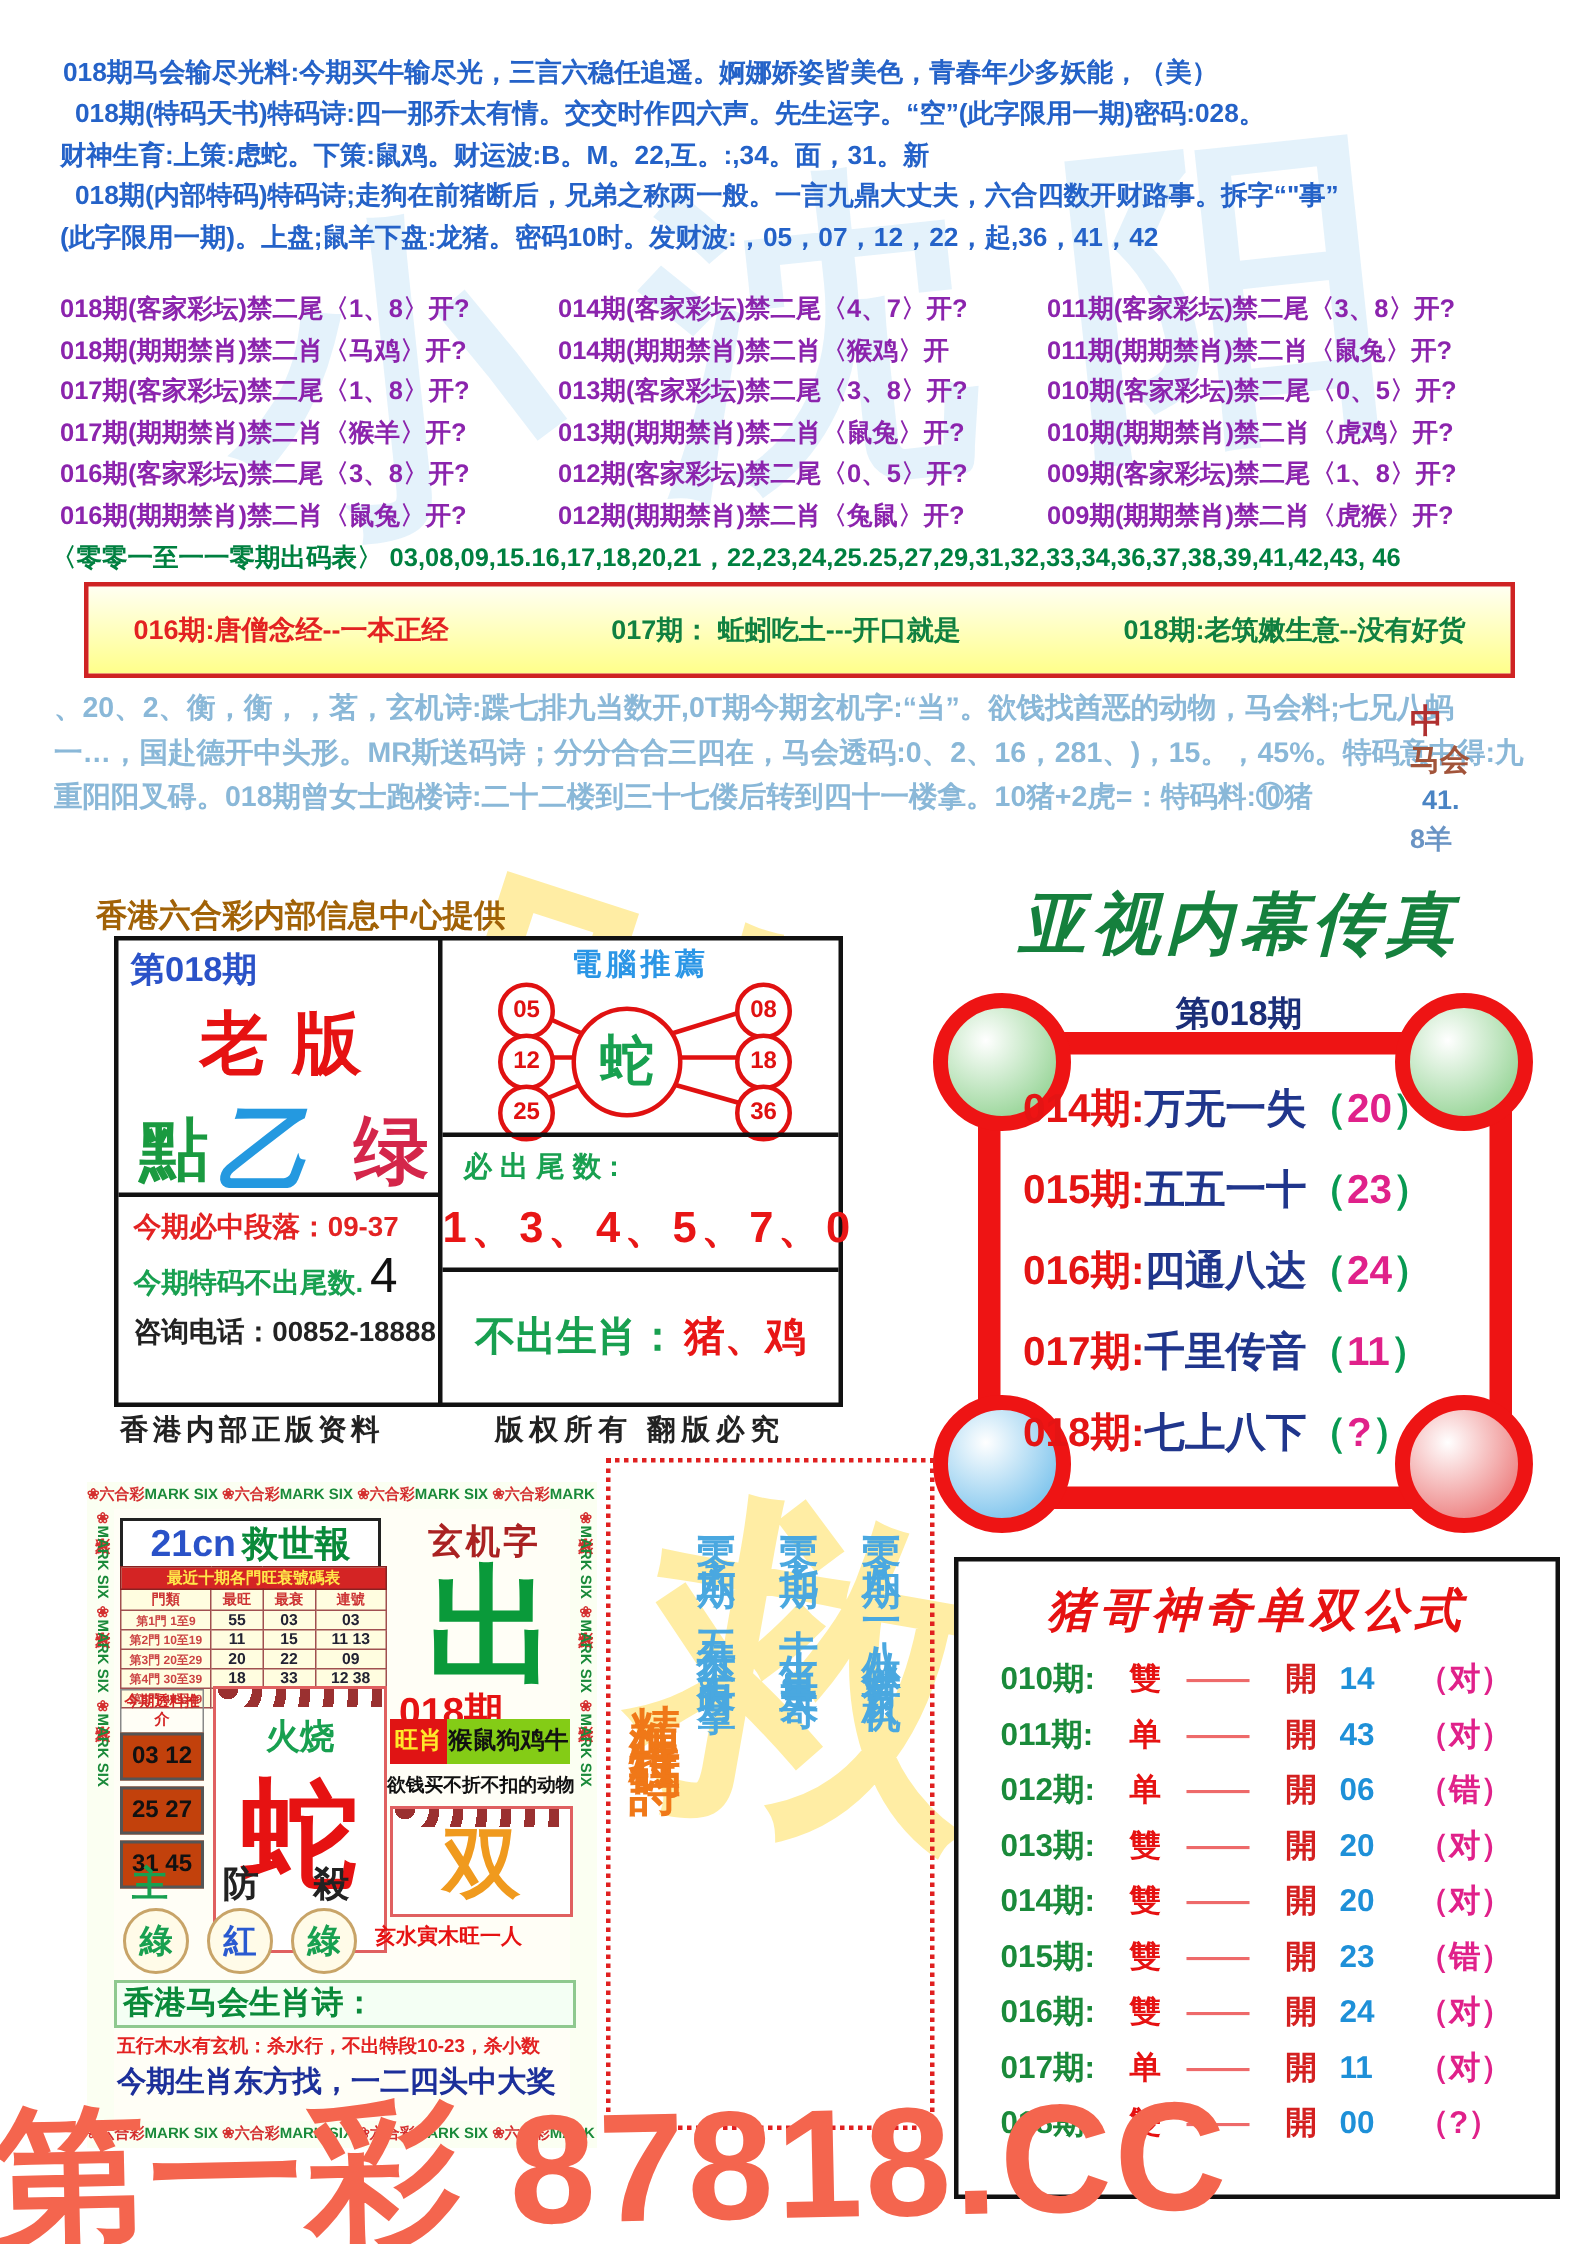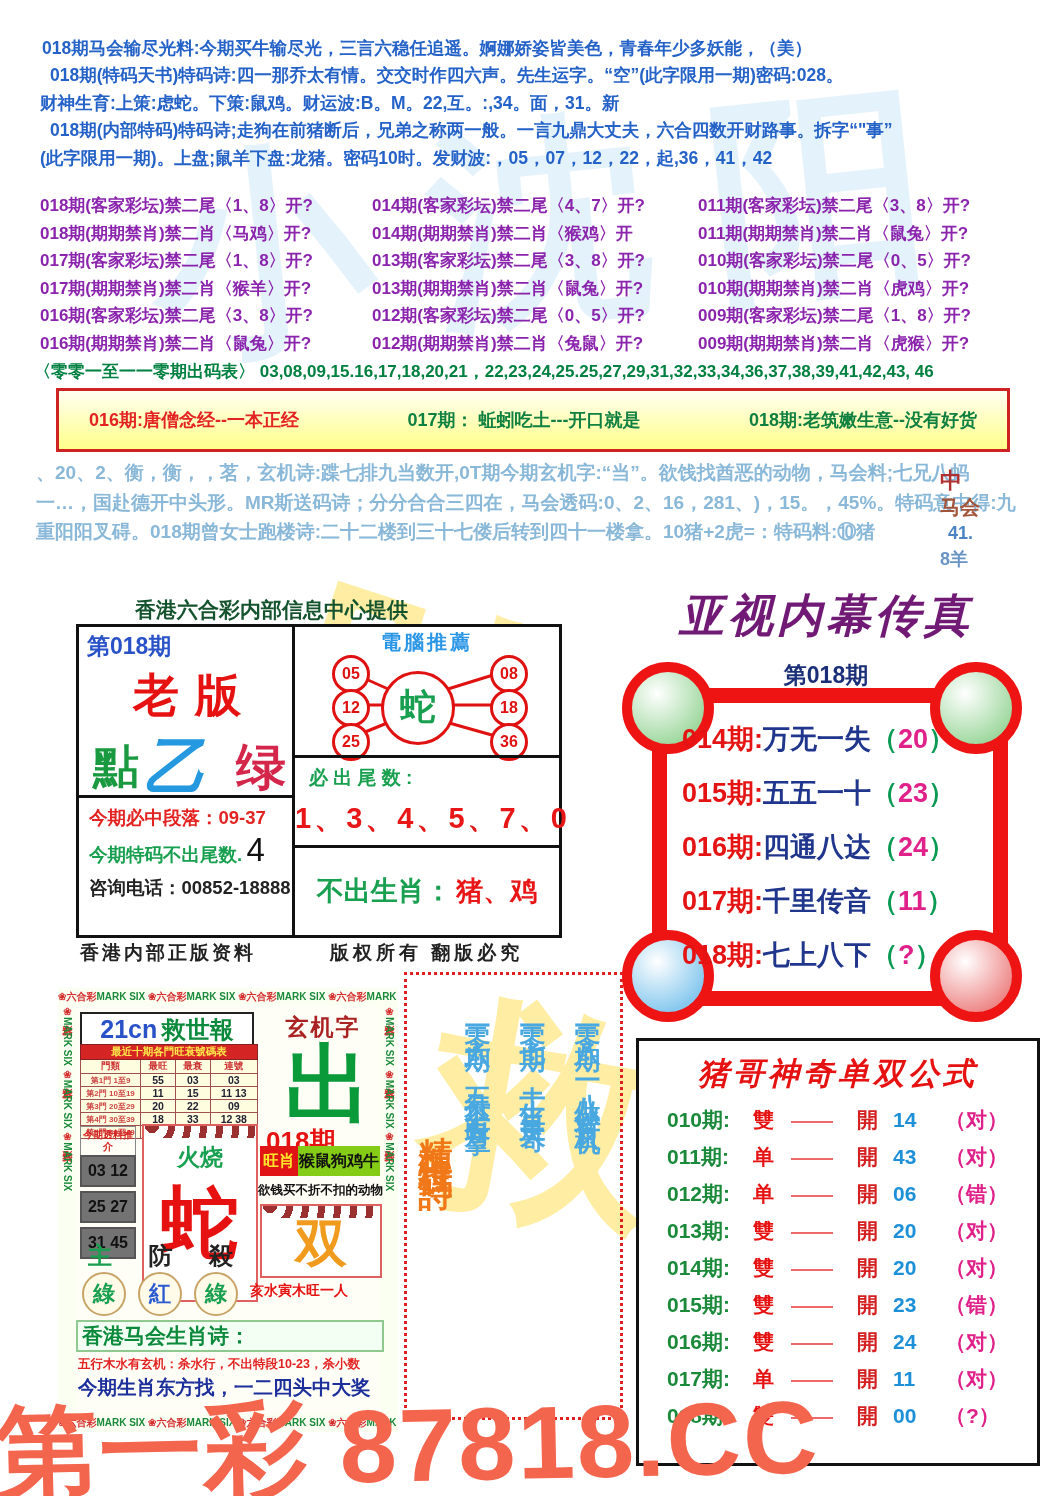--- a/index.html
+++ b/index.html
@@ -38,21 +38,21 @@
   .strip{position:absolute;overflow:hidden;font-size:10px;font-weight:bold;white-space:nowrap;line-height:18px;}
   .strip .cn{color:#d43030;} .strip .en{color:#1a8a3a;}
   .vstrip{writing-mode:vertical-rl;}
   
   .rtbl{position:absolute;border-collapse:collapse;background:#fffde0;}
   .rtbl td{border:1px solid #a05050;text-align:center;padding:0;}
   .rtbl .hd td{color:#cc3333;font-size:9.5px;font-weight:bold;height:12px;}
   .rtbl .dr td{color:#222233;font-size:10.5px;font-weight:bold;height:11px;}
   .rtbl .dr td.lb{color:#cc4444;font-size:8px;}
   .tipcell{border:2px solid #555;text-align:center;font-size:16px;font-weight:bold;color:#111;
-           height:28px;line-height:28px;background:#737373;}
+           height:28px;line-height:28px;background:#c2410c;}
   .curtain{position:absolute;left:0;right:0;top:0;height:12px;
            background:repeating-radial-gradient(circle at 8px 0px,#9a3030 0 7px,rgba(0,0,0,0) 7px 16px);}
   .mcirc{position:absolute;width:40px;height:40px;border:2.5px solid #c8a468;border-radius:50%;
          background:#fffbe8;text-align:center;line-height:40px;font-size:22px;font-weight:bold;}
   .dotted{position:absolute;border:3px dotted #e02020;}
   .vpoem{writing-mode:vertical-rl;color:#4aa8e0;font-size:26px;letter-spacing:7px;font-weight:bold;}
   .footer-wm{position:absolute;color:#f4654e;font-size:103px;font-weight:bold;white-space:nowrap;
              letter-spacing:2px;z-index:60;transform:rotate(-1.2deg);}
 </style>
 </head>
@@ -111,21 +111,21 @@
     <div class="infoline">重阳阳叉碍。018期曾女士跑楼诗:二十二楼到三十七偻后转到四十一楼拿。10猪+2虎=：特码料:⑩猪</div>
   </div>
 
   <div class="abs" style="left:940px;top:468px;line-height:26px;font-weight:bold;">
     <div style="color:#b03030;font-size:22px;">中</div>
     <div style="color:#a2543a;font-size:20px;">马会</div>
     <div style="color:#4a84c4;font-size:18px;padding-left:8px;">41.</div>
     <div style="color:#6a94c4;font-size:18px;">8羊</div>
   </div>
 
-  <div class="abs b nw" style="left:88px;top:596px;width:320px;text-align:right;color:#14532d;font-size:21px;">香港六合彩内部信息中心提供</div>
+  <div class="abs b nw" style="left:64px;top:596px;width:320px;text-align:left;color:#a16207;font-size:21px;">香港六合彩内部信息中心提供</div>
 
   <div class="blackbox" style="left:76px;top:624px;width:216px;height:308px;">
     <div class="abs b" style="left:8px;top:4px;color:#2a52c8;font-size:23px;">第018期</div>
     <div class="abs b" style="left:0;right:0;top:38px;text-align:center;color:#e61212;font-size:46px;letter-spacing:16px;text-indent:16px;">老版</div>
     <div class="abs" style="left:14px;top:98px;height:70px;">
       <span class="b" style="color:#1a9a40;font-size:46px;vertical-align:middle;">點</span>
       <span class="b" style="color:#2499e0;font-size:62px;font-style:italic;vertical-align:middle;">乙</span>
       <span class="b" style="color:#d4264a;font-size:50px;vertical-align:middle;margin-left:26px;">绿</span>
     </div>
     <div class="hrline" style="top:168px;"></div>
@@ -159,21 +159,21 @@
     <div class="abs b nw" style="left:14px;top:138px;color:#18a050;font-size:19px;">必 出 尾 数 :</div>
     <div class="abs b nw" style="left:0;right:0;top:172px;text-align:center;color:#e81616;font-size:29px;letter-spacing:3px;">1、3、4、5、7、0</div>
     <div class="hrline" style="top:218px;"></div>
     <div class="abs nw" style="left:0;right:0;top:246px;text-align:center;">
       <span class="b" style="color:#18a050;font-size:27px;">不出生肖：</span>
       <span class="b" style="color:#e81616;font-size:27px;">猪、鸡</span>
     </div>
   </div>
   <div class="abs b nw" style="left:330px;top:940px;color:#222;font-size:19px;letter-spacing:4px;">版权所有  翻版必究</div>
 
-  <div class="abs b nw" style="left:630px;top:586px;width:392px;text-align:center;color:#701a75;font-size:45px;font-style:italic;letter-spacing:4px;">亚视内幕传真</div>
+  <div class="abs b nw" style="left:630px;top:586px;width:392px;text-align:center;color:#15803d;font-size:45px;font-style:italic;letter-spacing:4px;">亚视内幕传真</div>
   <div class="abs b nw" style="left:630px;top:660px;width:392px;text-align:center;color:#1b2e78;font-size:23px;">第018期</div>
   <div class="atvframe" style="left:652px;top:688px;width:326px;height:288px;"></div>
   <div class="corner" style="left:622px;top:662px;background:radial-gradient(circle at 35% 30%,#ffffff,#9fd89f 75%);"></div>
   <div class="corner" style="left:930px;top:662px;background:radial-gradient(circle at 35% 30%,#ffffff,#9fd89f 75%);"></div>
   <div class="corner" style="left:622px;top:930px;background:radial-gradient(circle at 35% 30%,#ffffff,#86c8ee 75%);"></div>
   <div class="corner" style="left:930px;top:930px;background:radial-gradient(circle at 35% 30%,#ffffff,#ee8888 75%);"></div>
   <div class="abs" style="left:682px;top:712px;">
     <div class="atvrow">
       <span class="p">014期:</span><span class="t">万无一失</span><span class="g">（</span><span class="n">20</span><span class="g">）</span>
     </div>

